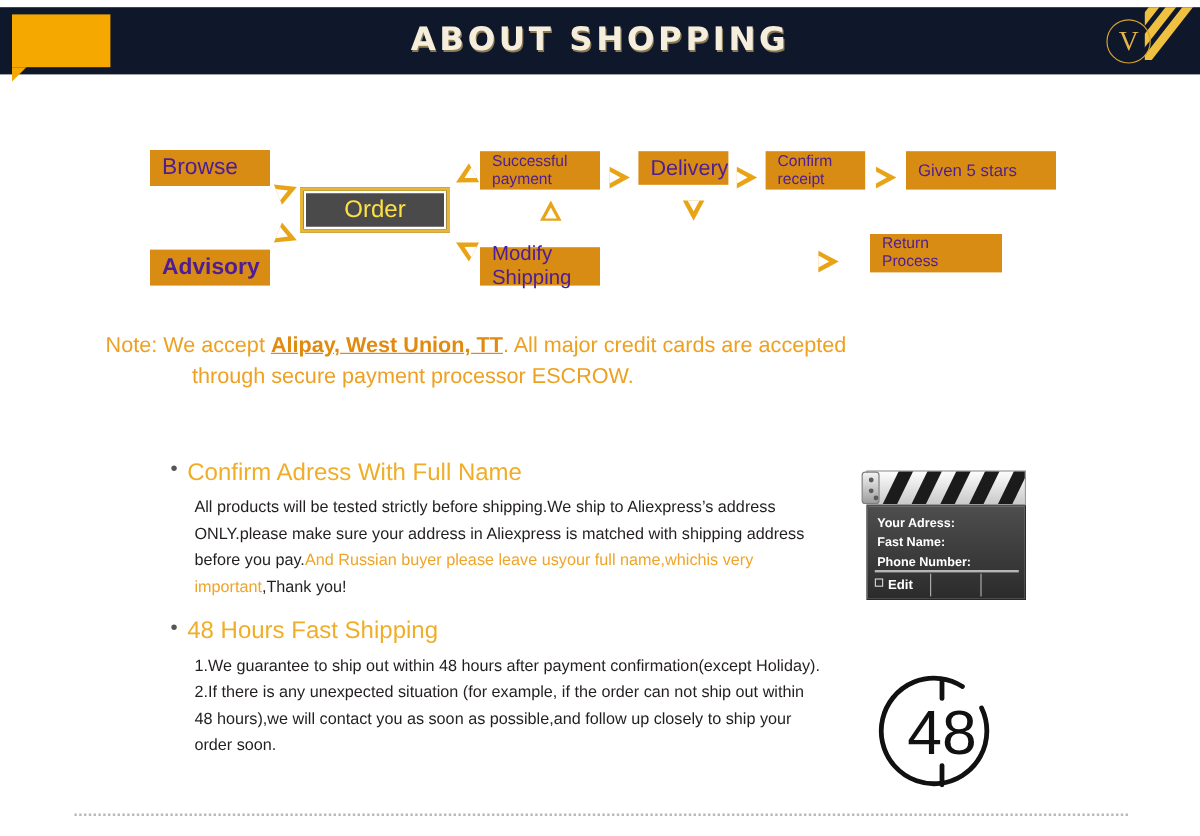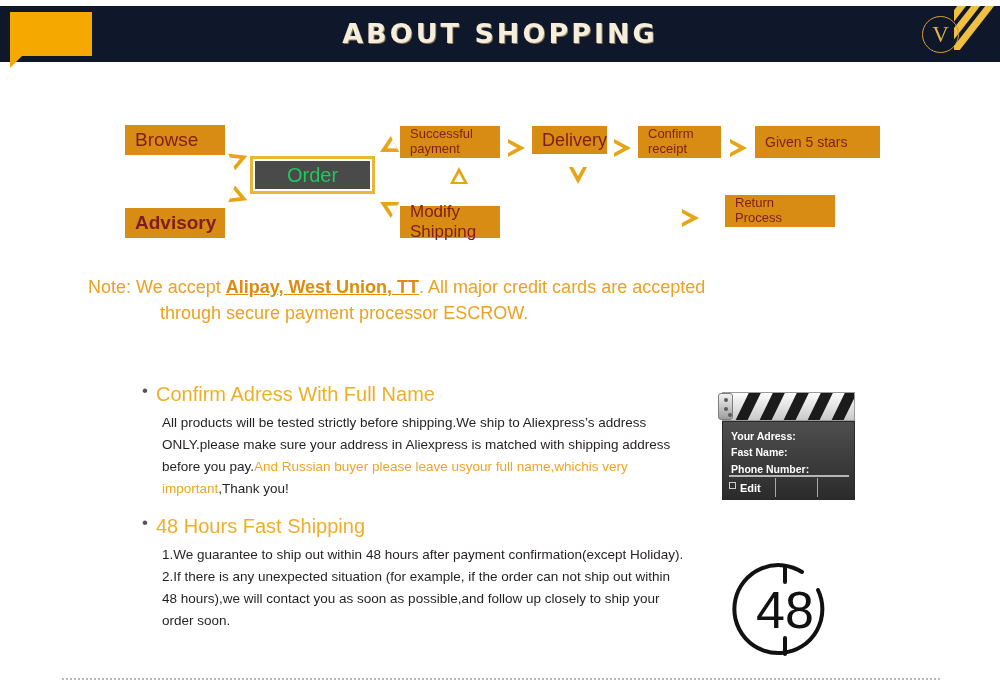--- a/index.html
+++ b/index.html
@@ -85,34 +85,34 @@
 
   
   .flow {
     position: absolute;
     left: 0; top: 110px;
     width: 1000px; height: 130px;
   }
   .fbox {
     position: absolute;
     background: #d98c13;
-    color: #7f1d1d;
+    color: #4c1d95;
     font-size: 14px;
     font-family: "Liberation Sans", sans-serif;
     display: flex;
     align-items: center;
     padding: 0 10px;
     line-height: 1.15;
     white-space: pre-line;
   }
   .order-box {
     position: absolute;
     background: #4a4a4a;
     border: 3px solid #e8b73a;
-    color: #22c55e;
+    color: #fde047;
     font-size: 20px;
     display: flex;
     align-items: center;
     justify-content: center;
     box-shadow: inset 0 0 0 2px #ffffff;
   }
   .arr {
     position: absolute;
     width: 0; height: 0;
   }

